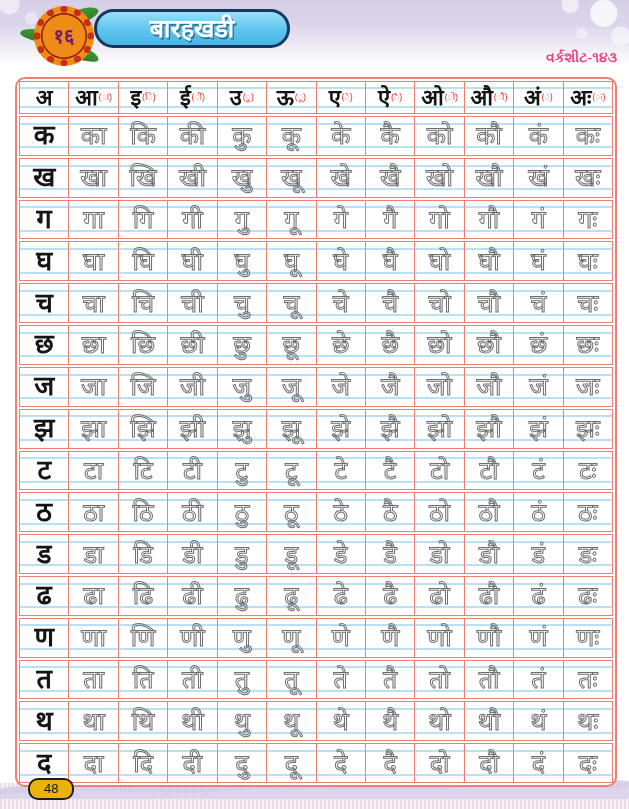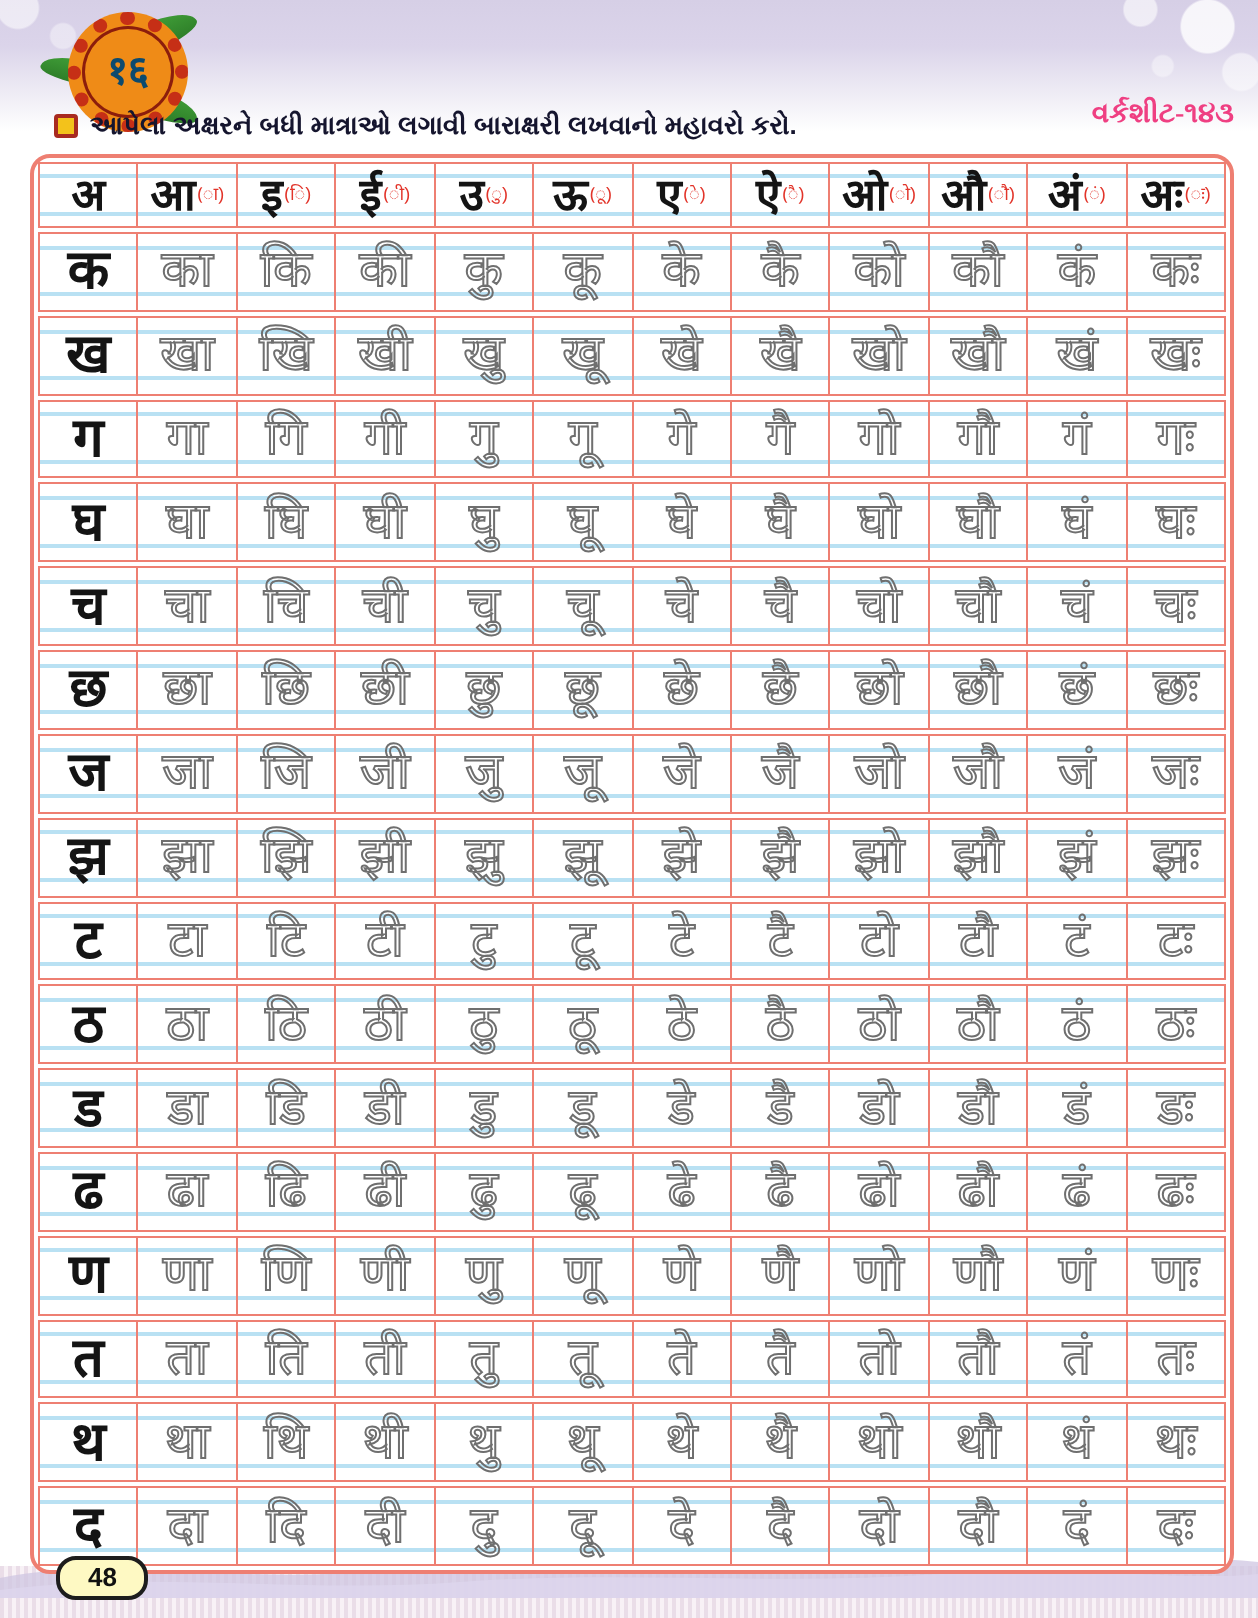--- a/index.html
+++ b/index.html
@@ -42,21 +42,21 @@
   .leaf{position:absolute;background:linear-gradient(#3f9c37,#2d7d28);border-radius:50% 50% 50% 50%/60% 60% 40% 40%;}
   .leaf.l1{width:52px;height:15px;top:8px;left:22px;transform:rotate(-24deg);}
   .leaf.l2{width:50px;height:14px;top:40px;left:24px;transform:rotate(18deg);}
   .leaf.l3{width:40px;height:12px;top:26px;left:-6px;transform:rotate(12deg);}
   .flower{
     position:absolute;left:8px;top:2px;width:60px;height:60px;border-radius:50%;
     background:#ef8b17;border:7px dotted #c62f16;
     display:flex;align-items:center;justify-content:center;
     box-shadow:0 0 0 1.5px #8c1d0c inset;
   }
-  .flower .num{font-size:20px;font-weight:bold;color:#0c4a6e;line-height:1;}
+  .flower .num{font-size:20px;font-weight:bold;color:#701a75;line-height:1;}
   
   .title-pill{
     position:absolute;left:94px;top:9px;width:196px;height:39px;
     background:linear-gradient(180deg,#9adef7 0%,#5cc4ee 55%,#49b4e6 100%);
     border:3px solid var(--pill-border);border-radius:20px;
     display:flex;align-items:center;justify-content:center;
   }
   .title-pill .title-text{
     color:#ffffff;font-size:25px;font-weight:bold;line-height:1;
     text-shadow:1.5px 1.5px 0 rgba(30,110,150,.85);
@@ -103,22 +103,22 @@
   .bottom-band{position:absolute;left:0;bottom:0;width:100%;height:42px;z-index:0;}
   .stripes{
     position:absolute;bottom:0;left:0;width:100%;height:26px;
     background:repeating-linear-gradient(90deg,#eadde8 0 2px,#f8f1f6 2px 4px);
   }
   .waves{position:absolute;bottom:10px;left:0;width:100%;height:32px;}
   .footer-row{
     position:absolute;left:28px;bottom:9px;display:flex;align-items:center;gap:8px;z-index:3;
   }
   .page-badge{
-    background:#fef9c3;border:2px solid #1d1d1d;border-radius:10px;
-    padding:1px 14px;font-size:13px;font-weight:bold;color:#111;line-height:1.2;
+    background:#eab308;border:2px solid #1d1d1d;border-radius:10px;
+    padding:1px 14px;font-size:13px;font-weight:normal;color:#111;line-height:1.2;
   }
   .book-title{font-size:11px;font-weight:bold;color:#1d1d1d;}
 </style>
 </head>
 <body>
 
 <div class="page">
 
   <div class="top-band">
     <div class="deco-bubbles-right"></div>
@@ -127,25 +127,24 @@
 
   <div class="flower-wrap">
     <div class="leaf l1"></div>
     <div class="leaf l2"></div>
     <div class="leaf l3"></div>
     <div class="flower">
       <span class="num">१६</span>
     </div>
   </div>
 
-
-  <div class="instruction-row">
-    <span class="bullet-icon"></span>
-    <span class="instruction-text">આપેલા અક્ષરને બધી માત્રાઓ લગાવી બારાક્ષરી લખવાનો મહાવરો કરો.</span>
+  <div class="title-pill">
+    <span class="title-text">बारहखडी</span>
   </div>
+
 
   <div class="worksheet-label">વર્કશીટ-૧૪૩</div>
 
   <div class="grid">
       <div class="grid-row header-row">
         <div class="grid-cell header-cell">
           <span class="vowel">अ</span>
         </div>
         <div class="grid-cell header-cell">
           <span class="vowel">आ</span>

